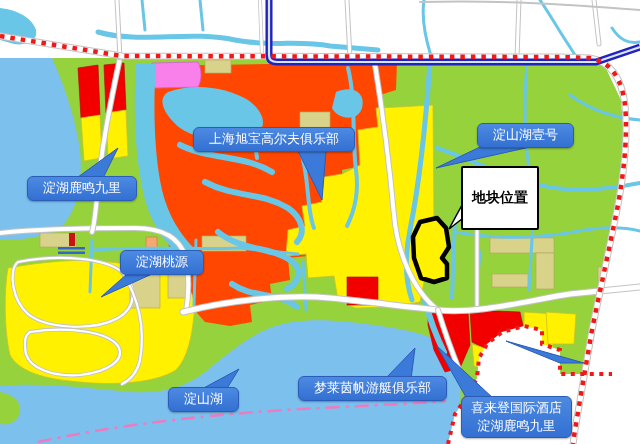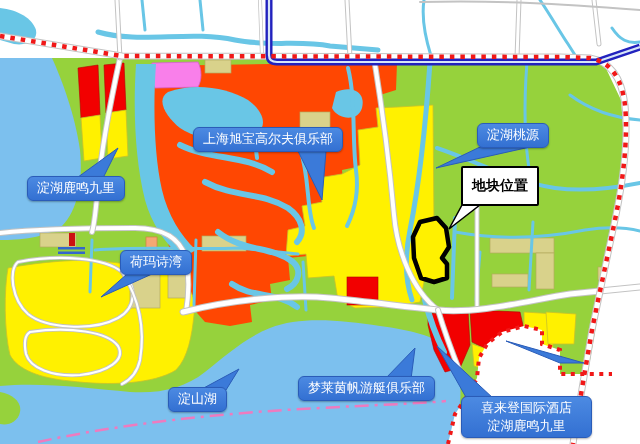--- a/index.html
+++ b/index.html
@@ -17,25 +17,25 @@
   .streamfill{fill:var(--stream);}
   .yl{fill:var(--yellow);stroke:#c9c12a;stroke-width:.8;}
   .rd{fill:var(--red);stroke:#b30000;stroke-width:.6;}
   .org{fill:var(--orange);}
   .kk{fill:var(--khaki);stroke:#b4ab5e;stroke-width:.7;}
   .roadc{stroke:#c3c3c3;fill:none;stroke-linecap:round;}
   .roadw{stroke:#ffffff;fill:none;stroke-linecap:round;}
   .ptr{fill:var(--callout);stroke:#2a5cb8;stroke-width:1;}
   .callout{position:absolute;background:linear-gradient(180deg,#4c8ae2,#3370d2);
     border:1px solid #2a5cb8;border-radius:6px;color:#fff;font-size:13px;
-    line-height:1.2;padding:3px 9px 4px;white-space:nowrap;z-index:5;
+    line-height:1.2;padding:3px 15px 4px;white-space:nowrap;z-index:5;
     box-shadow:0 1px 2px rgba(0,0,0,.3);}
-  .callout.two-line{text-align:center;line-height:1.35;padding:2px 19px 3px;}
+  .callout.two-line{text-align:center;line-height:1.35;padding:2px 9px 3px;}
   .plot-label{position:absolute;background:#fff;border:2px solid #000;
-    color:#000;font-weight:bold;font-size:14px;padding:9px 9px;border-radius:2px;
+    color:#000;font-weight:bold;font-size:14px;padding:21px 9px;border-radius:2px;
     white-space:nowrap;z-index:5;}
 </style>
 </head>
 <body>
 
 <div id="map-canvas">
 <svg width="640" height="444" viewBox="0 0 640 444">
 
   <rect x="0" y="0" width="640" height="444" fill="#ffffff"></rect>
   <rect x="0" y="58" width="640" height="386" class="land"></rect>
@@ -170,22 +170,22 @@
     <polygon class="ptr" points="200,390 226,390 239,369"></polygon>
     <polygon class="ptr" points="385,379 411,379 415,348"></polygon>
     <polygon class="ptr" points="467,399 494,399 437,346"></polygon>
     <polygon class="ptr" points="560,363 584,363 506,341"></polygon>
     <polygon points="468,194 494,194 449,229" fill="#ffffff" stroke="#000000" stroke-width="1.5"></polygon>
   </g>
 </svg>
 
   <div class="callout" style="left:27px;top:176px">淀湖鹿鸣九里</div>
   <div class="callout" style="left:193px;top:127px">上海旭宝高尔夫俱乐部</div>
-  <div class="callout" style="left:477px;top:123px">淀湖桃源</div>
+  <div class="callout" style="left:477px;top:123px">淀山湖壹号</div>
   <div class="plot-label" style="left:461px;top:166px">地块位置</div>
-  <div class="callout" style="left:120px;top:250px">荷玛诗湾</div>
+  <div class="callout" style="left:120px;top:250px">淀湖桃源</div>
   <div class="callout" style="left:168px;top:387px">淀山湖</div>
   <div class="callout" style="left:298px;top:376px">梦莱茵帆游艇俱乐部</div>
   <div class="callout two-line" style="left:461px;top:396px">
     <div>喜来登国际酒店</div>
     <div>淀湖鹿鸣九里</div>
   </div>
 </div>
 
 </body></html>

